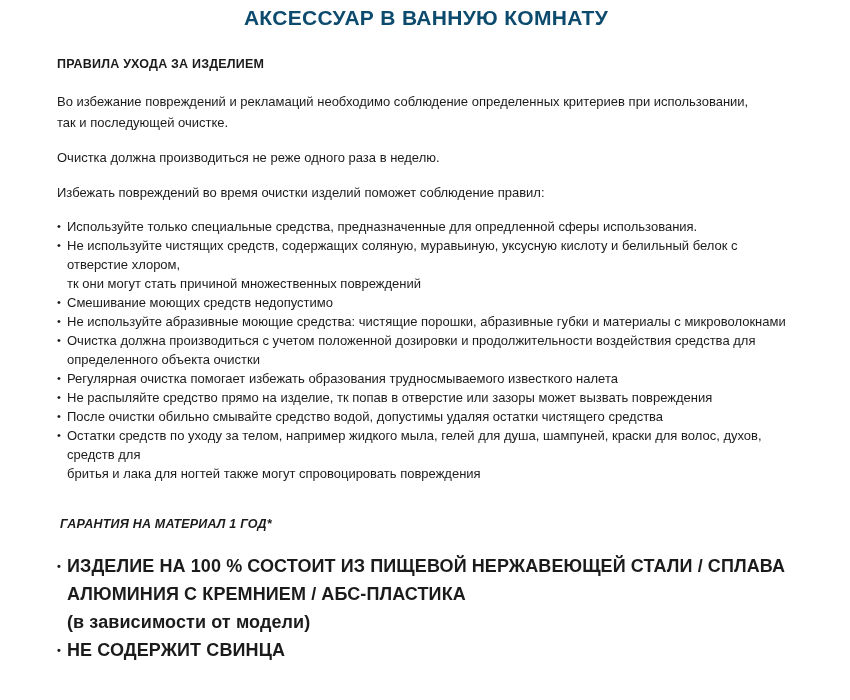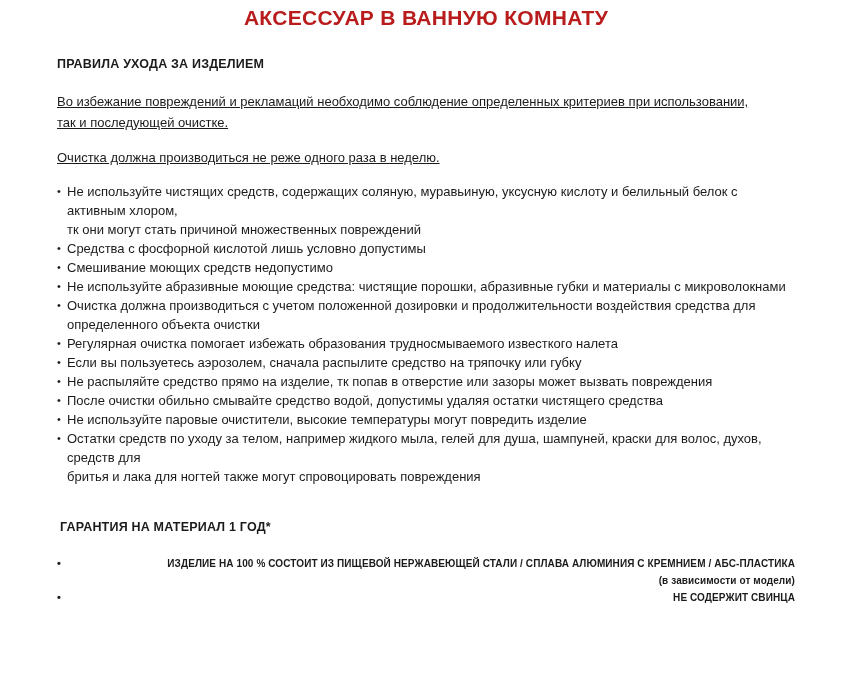--- a/index.html
+++ b/index.html
@@ -10,37 +10,36 @@
     font-family: "Liberation Sans", "DejaVu Sans", sans-serif;
     overflow: hidden;
   }
   .page { padding: 6px 55px 0 57px; }
 
   .doc-title {
     text-align: center;
     font-size: 21px;
     font-weight: bold;
     letter-spacing: 0.3px;
-    color: #b91c1c;
+    color: #0c4a6e;
   }
 
   .section-heading {
     margin-top: 27px;
     font-size: 12.5px;
     font-weight: bold;
     letter-spacing: 0.2px;
   }
 
   .intro { margin-top: 20px; }
   .intro p {
     font-size: 13px;
     line-height: 21px;
     margin-bottom: 14px;
     white-space: pre-line;
-    text-decoration: underline;
   }
 
   ul.rules { list-style: none; }
   ul.rules li {
     position: relative;
     font-size: 13px;
     line-height: 19px;
     padding-left: 10px;
     white-space: pre-line;
   }
@@ -51,32 +50,32 @@
     top: 0;
     font-size: 11px;
   }
 
   .warranty-heading {
     margin-top: 34px;
     padding-left: 3px;
     font-size: 12.5px;
     font-weight: bold;
     letter-spacing: 0.2px;
+    font-style: italic;
   }
 
   ul.claims { list-style: none; margin-top: 21px; }
   ul.claims li {
     position: relative;
-    font-size: 10px;
+    font-size: 18px;
     font-weight: bold;
-    line-height: 17px;
+    line-height: 28px;
     padding-left: 10px;
     letter-spacing: 0.1px;
     white-space: pre-line;
-    text-align: right;
   }
   ul.claims li::before {
     content: "\2022";
     position: absolute;
     left: 0;
     top: 0;
     font-size: 11px;
   }
 </style>
 </head>
@@ -88,47 +87,46 @@
 
   <h2 class="section-heading">ПРАВИЛА УХОДА ЗА ИЗДЕЛИЕМ</h2>
 
   <div class="intro">
 
       <p>Во избежание повреждений и рекламаций необходимо соблюдение определенных критериев при использовании,
 так и последующей очистке.</p>
 
       <p>Очистка должна производиться не реже одного раза в неделю.</p>
 
+      <p>Избежать повреждений во время очистки изделий поможет соблюдение правил:</p>
     </div>
 
   <ul class="rules">
 
+      <li>Используйте только специальные средства, предназначенные для опредленной сферы использования.</li>
 
-      <li>Не используйте чистящих средств, содержащих соляную, муравьиную, уксусную кислоту и белильный белок с активным хлором,
+      <li>Не используйте чистящих средств, содержащих соляную, муравьиную, уксусную кислоту и белильный белок с отверстие хлором,
 тк они могут стать причиной множественных повреждений</li>
 
-      <li>Средства с фосфорной кислотой лишь условно допустимы</li>
 
       <li>Смешивание моющих средств недопустимо</li>
 
       <li>Не используйте абразивные моющие средства: чистящие порошки, абразивные губки и материалы с микроволокнами</li>
 
 
       <li>Очистка должна производиться с учетом положенной дозировки и продолжительности воздействия средства для
 определенного объекта очистки</li>
 
       <li>Регулярная очистка помогает избежать образования трудносмываемого известкого налета</li>
 
-      <li>Если вы пользуетесь аэрозолем, сначала распылите средство на тряпочку или губку</li>
 
       <li>Не распыляйте средство прямо на изделие, тк попав в отверстие или зазоры может вызвать повреждения</li>
 
       <li>После очистки обильно смывайте средство водой, допустимы удаляя остатки чистящего средства</li>
 
-      <li>Не используйте паровые очистители, высокие температуры могут повредить изделие</li>
 
       <li>Остатки средств по уходу за телом, например жидкого мыла, гелей для душа, шампуней, краски для волос, духов, средств для
 бритья и лака для ногтей также могут спровоцировать повреждения</li>
     </ul>
 
   <h2 class="warranty-heading">ГАРАНТИЯ НА МАТЕРИАЛ 1 ГОД*</h2>
 
   <ul class="claims">
 
       <li>ИЗДЕЛИЕ НА 100 % СОСТОИТ ИЗ ПИЩЕВОЙ НЕРЖАВЕЮЩЕЙ СТАЛИ / СПЛАВА АЛЮМИНИЯ С КРЕМНИЕМ / АБС-ПЛАСТИКА

